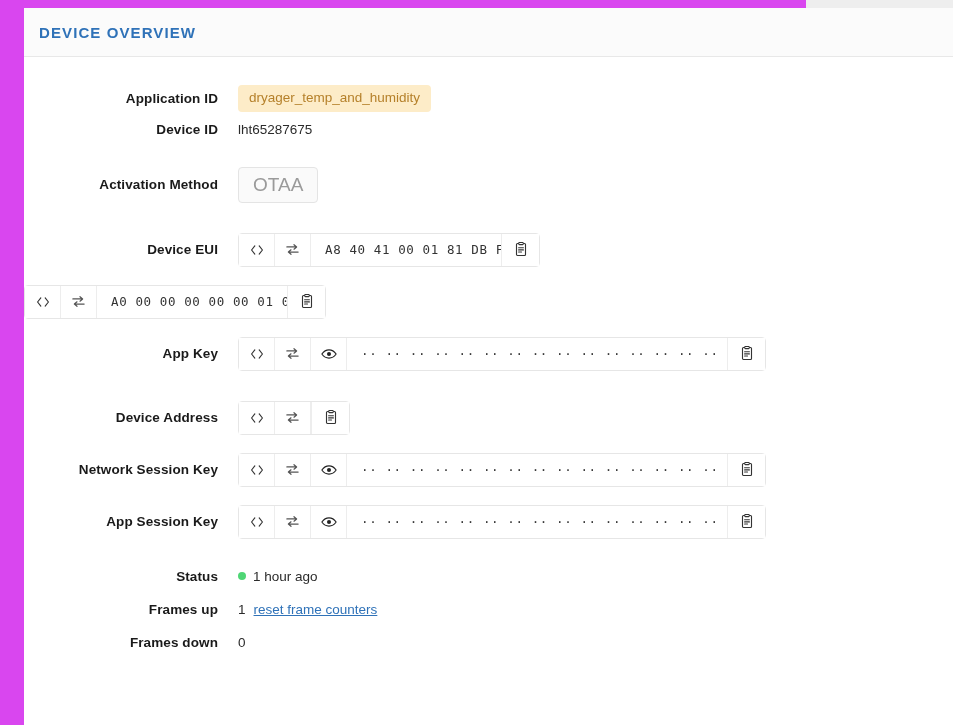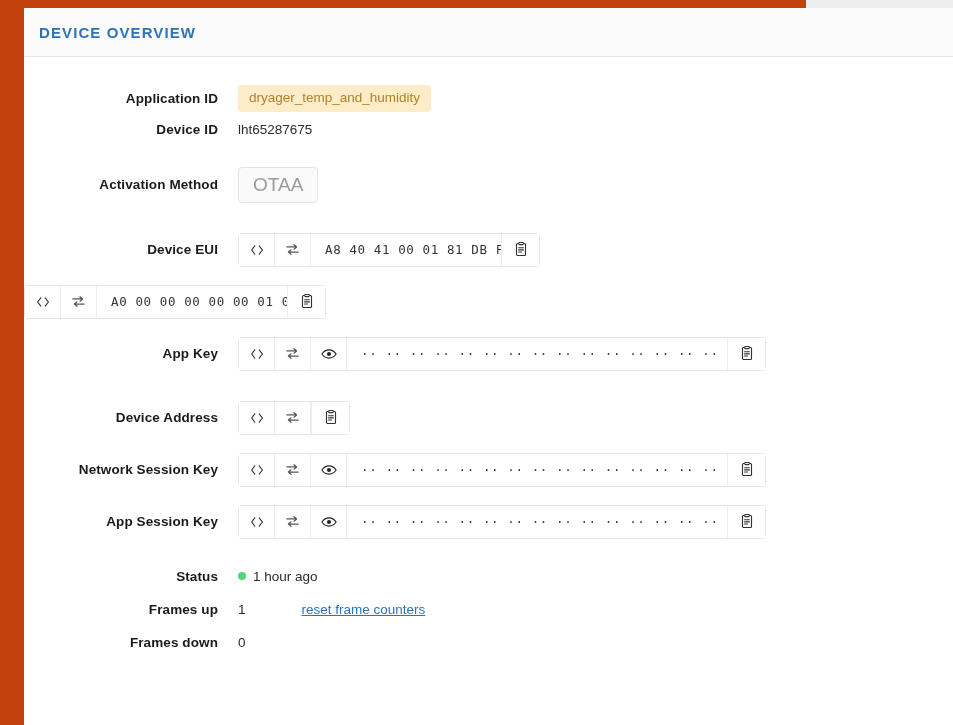--- a/index.html
+++ b/index.html
@@ -5,21 +5,21 @@
   html, body {
     margin: 0; padding: 0;
     width: 953px; height: 725px;
     background: #eeeeee;
     font-family: "Liberation Sans", sans-serif;
     overflow: hidden;
   }
   #root {
     position: relative;
     width: 806px; height: 725px;
-    background: #c2410c;
+    background: #d946ef;
   }
   .card {
     position: absolute;
     left: 24px; top: 8px;
     width: 929px;
     height: 717px;
     background: #ffffff;
     overflow: hidden;
   }
   .card-header {
@@ -142,21 +142,20 @@
     background: #4fd675;
     margin-right: 7px;
     vertical-align: middle;
   }
   .link {
     color: #2f72b8;
     text-decoration: underline;
     font-size: 13.5px;
     cursor: pointer;
     font-family: "Liberation Sans", sans-serif;
-    margin-left: 48px;
   }
   .inline-val {
     font-size: 13.5px;
     color: #2b2b2b;
     margin-right: 8px;
     font-family: "Liberation Sans", sans-serif;
   }
   .gap-lg { height: 30px; }
   .gap-md { height: 18px; }
   .gap-sm { height: 10px; }

